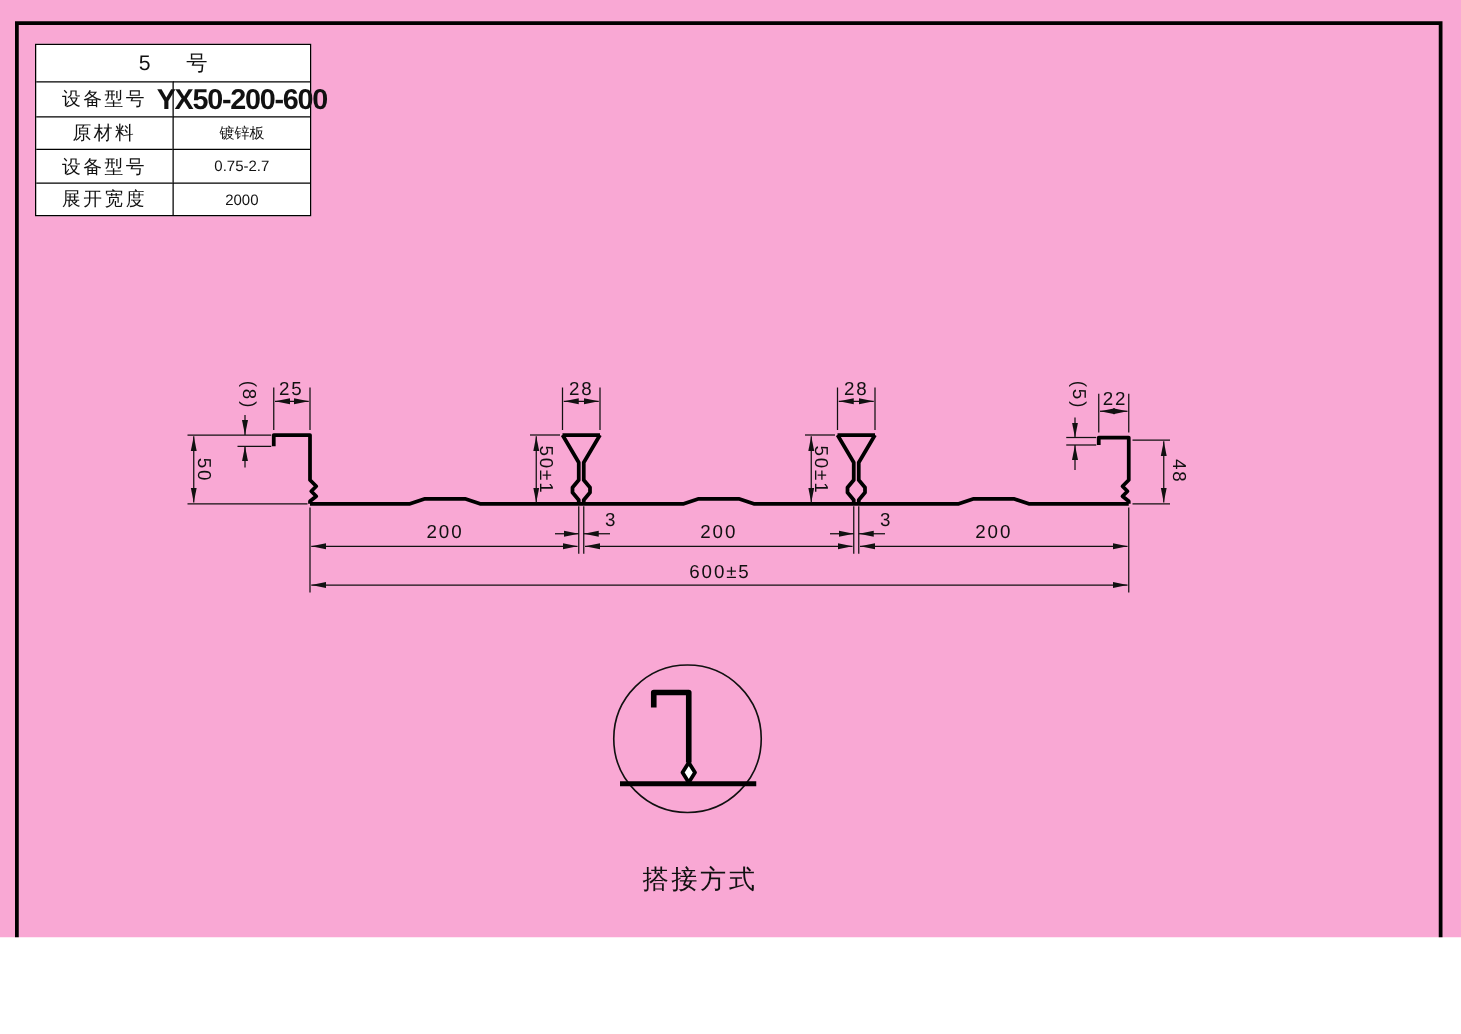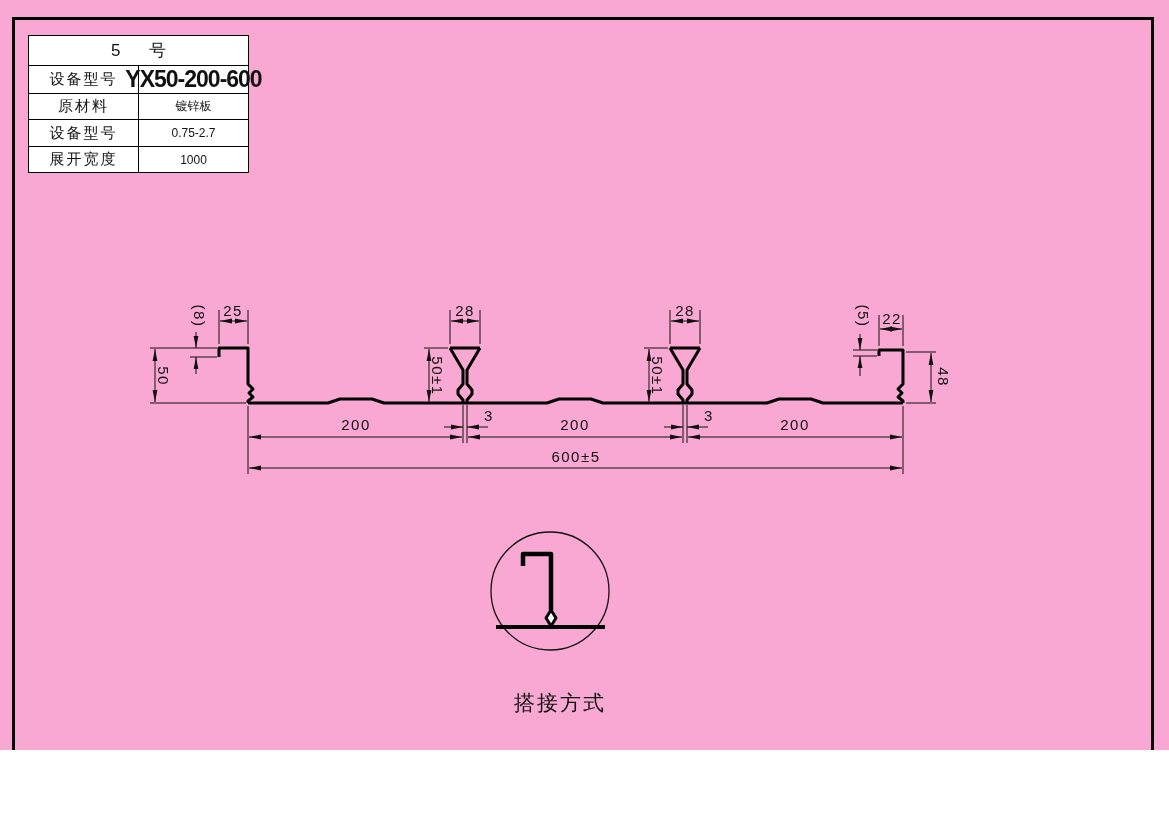--- a/index.html
+++ b/index.html
@@ -33,21 +33,21 @@
 
   <div class="spec-table">
     <div class="cell title">5 号</div>
     <div class="cell lbl">设备型号</div>
     <div class="cell val model">YX50-200-600</div>
     <div class="cell lbl">原材料</div>
     <div class="cell val">镀锌板</div>
     <div class="cell lbl">设备型号</div>
     <div class="cell val">0.75-2.7</div>
     <div class="cell lbl">展开宽度</div>
-    <div class="cell val">1000</div>
+    <div class="cell val">2000</div>
   </div>
 
   <svg width="1169" height="827" viewBox="0 0 1169 827" style="position:absolute;left:0;top:0;">
     <defs>
       <marker id="arr" viewBox="0 0 12 6" refX="12" refY="3" markerWidth="12" markerHeight="6" markerUnits="userSpaceOnUse" orient="auto-start-reverse">
         <path d="M12,3 L0,0.6 L0,5.4 Z" fill="#111"></path>
       </marker>
     </defs>
 
     <g>

